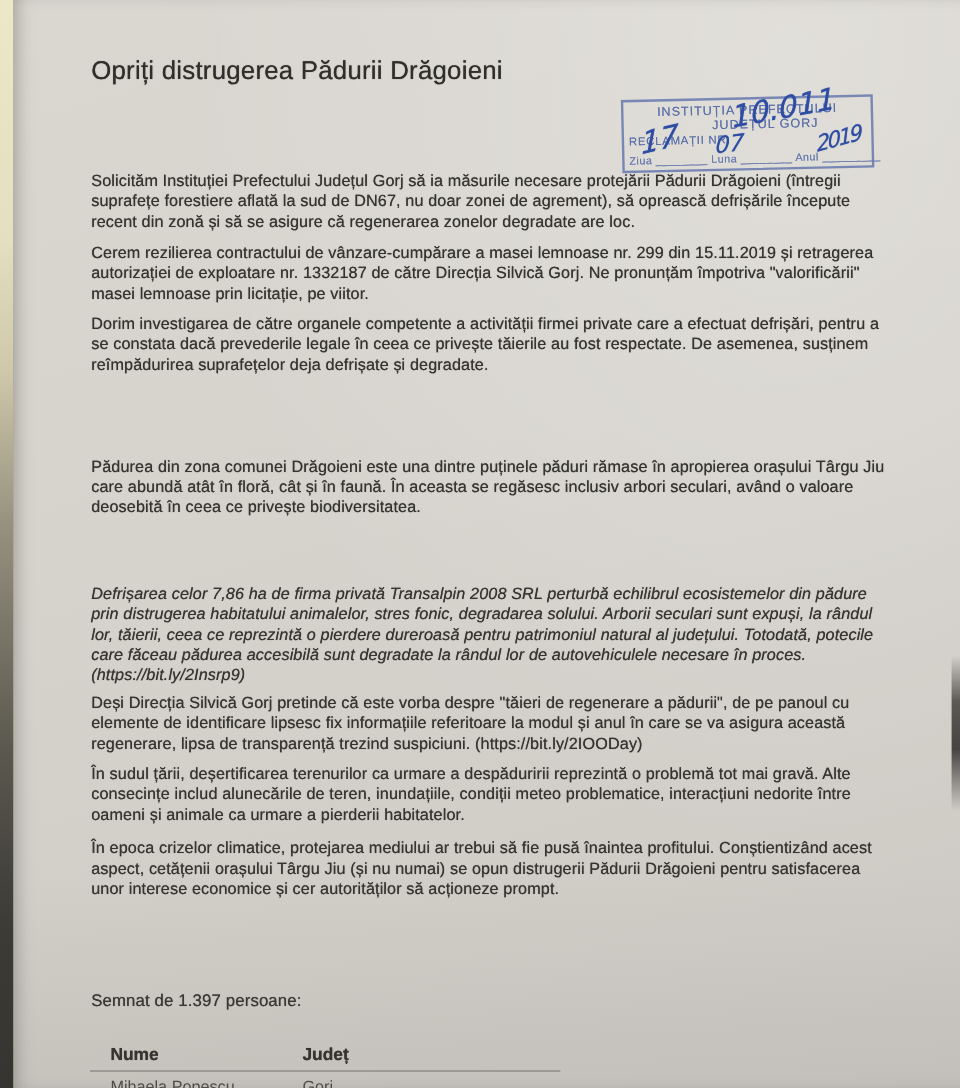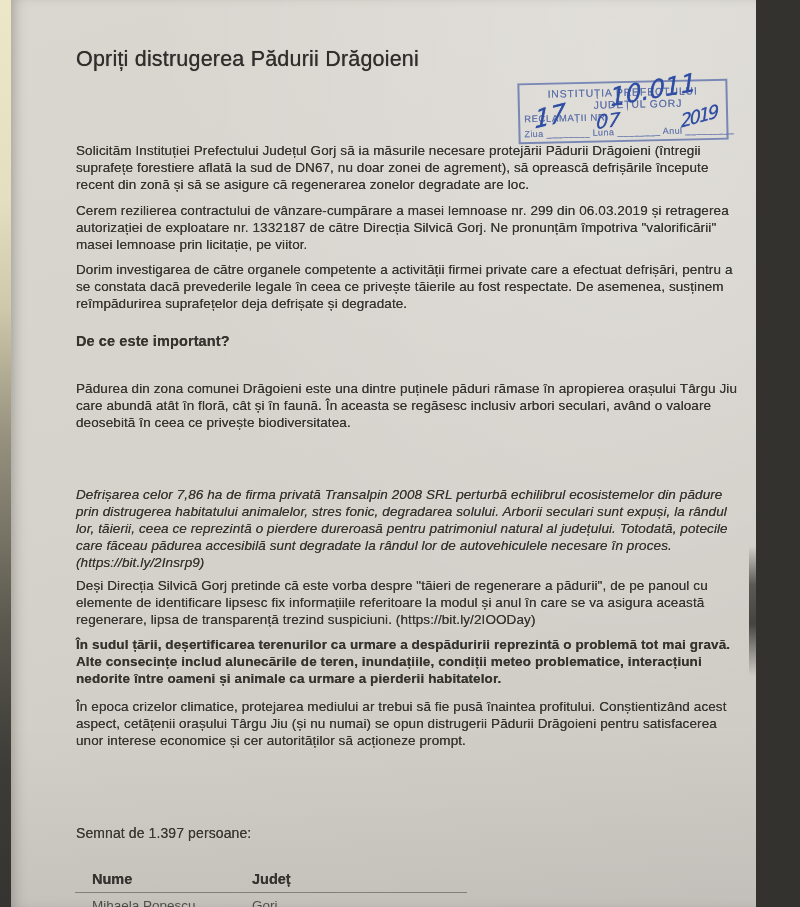--- a/index.html
+++ b/index.html
@@ -3,21 +3,21 @@
 <meta charset="utf-8">
 <style>
   html,body{margin:0;padding:0;}
   body{
     width:800px;height:907px;
     font-family:"Liberation Sans","DejaVu Sans",sans-serif;
     background:#33322f;
     position:relative;overflow:hidden;
   }
   .photo{
-    position:absolute;inset:0;width:740px;height:907px;overflow:hidden;padding-left:16px;
+    position:absolute;inset:0;width:800px;height:907px;overflow:hidden;
   }
   .paper{
     position:absolute;left:11px;top:0;right:0;bottom:0;
     background:
       radial-gradient(ellipse at 82% 6%, rgba(255,255,255,0.22), rgba(255,255,255,0) 55%),
       linear-gradient(165deg,#dad7d1 0%,#d6d3cd 45%,#d0cdc7 80%,#ccc9c4 100%);
     box-shadow: inset 9px 0 14px -7px rgba(70,66,56,0.40);
   }
   
   .edge-left{
@@ -50,21 +50,21 @@
   .p1{top:142px;}
   .p2{top:202px;}
   .p3{top:261px;}
   .heading{
     left:76px;top:333px;width:400px;font-weight:bold;font-size:14.5px;
   }
   .p4{top:380px;}
   .p5{top:427px;}
   .p6{top:486px;font-style:italic;}
   .p7{top:577px;}
-  .p8{top:636px;font-weight:bold;}
+  .p8{top:636px;}
   .p9{top:698px;}
   .signed{left:76px;top:825px;width:400px;font-size:14px;}
   .tbl-head{position:absolute;top:871px;font-weight:bold;font-size:14.5px;color:#2f2e2a;
     text-shadow:0 0 0.6px rgba(47,46,42,0.9);}
   .col-name{left:92px;}
   .col-county{left:252px;}
   .tbl-line{
     position:absolute;left:75px;top:892px;width:392px;height:0;
     border-top:1.5px solid #84827c;
   }
@@ -115,24 +115,23 @@
     <div class="s-line s-org2">JUDEȚUL GORJ</div>
     <div class="s-line s-compl">RECLAMAȚII  NR.</div>
     <div class="s-line s-date">Ziua ________  Luna ________   Anul _________</div>
     <div class="hw hw-number">10.011</div>
     <div class="hw hw-day">17</div>
     <div class="hw hw-month">07</div>
     <div class="hw hw-year">2019</div>
   </div>
 
   <div class="txt para p1">Solicităm Instituției Prefectului Județul Gorj să ia măsurile necesare protejării Pădurii Drăgoieni (întregii suprafețe forestiere aflată la sud de DN67, nu doar zonei de agrement), să oprească defrișările începute recent din zonă și să se asigure că regenerarea zonelor degradate are loc.</div>
-  <div class="txt para p2">Cerem rezilierea contractului de vânzare-cumpărare a masei lemnoase nr. 299 din 06.03.2019 și retragerea autorizației de exploatare nr. 1332187 de către Direcția Silvică Gorj. Ne pronunțăm împotriva "valorificării" masei lemnoase prin licitație, pe viitor.</div>
+  <div class="txt para p2">Cerem rezilierea contractului de vânzare-cumpărare a masei lemnoase nr. 299 din 15.11.2019 și retragerea autorizației de exploatare nr. 1332187 de către Direcția Silvică Gorj. Ne pronunțăm împotriva "valorificării" masei lemnoase prin licitație, pe viitor.</div>
   <div class="txt para p3">Dorim investigarea de către organele competente a activității firmei private care a efectuat defrișări, pentru a se constata dacă prevederile legale în ceea ce privește tăierile au fost respectate. De asemenea, susținem reîmpădurirea suprafețelor deja defrișate și degradate.</div>
 
-  <div class="txt heading">De ce este important?</div>
 
   <div class="txt para p4">Pădurea din zona comunei Drăgoieni este una dintre puținele păduri rămase în apropierea orașului Târgu Jiu care abundă atât în floră, cât și în faună. În aceasta se regăsesc inclusiv arbori seculari, având o valoare deosebită în ceea ce privește biodiversitatea.</div>
   <div class="txt para p6">Defrișarea celor 7,86 ha de firma privată Transalpin 2008 SRL perturbă echilibrul ecosistemelor din pădure prin distrugerea habitatului animalelor, stres fonic, degradarea solului. Arborii seculari sunt expuși, la rândul lor, tăierii, ceea ce reprezintă o pierdere dureroasă pentru patrimoniul natural al județului. Totodată, potecile care făceau pădurea accesibilă sunt degradate la rândul lor de autovehiculele necesare în proces. (https://bit.ly/2Insrp9)</div>
   <div class="txt para p7">Deși Direcția Silvică Gorj pretinde că este vorba despre "tăieri de regenerare a pădurii", de pe panoul cu elemente de identificare lipsesc fix informațiile referitoare la modul și anul în care se va asigura această regenerare, lipsa de transparență trezind suspiciuni. (https://bit.ly/2IOODay)</div>
   <div class="txt para p8">În sudul țării, deșertificarea terenurilor ca urmare a despăduririi reprezintă o problemă tot mai gravă. Alte consecințe includ alunecările de teren, inundațiile, condiții meteo problematice, interacțiuni nedorite între oameni și animale ca urmare a pierderii habitatelor.</div>
   <div class="txt para p9">În epoca crizelor climatice, protejarea mediului ar trebui să fie pusă înaintea profitului. Conștientizând acest aspect, cetățenii orașului Târgu Jiu (și nu numai) se opun distrugerii Pădurii Drăgoieni pentru satisfacerea unor interese economice și cer autorităților să acționeze prompt.</div>
 
   <div class="txt signed">Semnat de 1.397 persoane:</div>
 
   <div class="tbl-head col-name">Nume</div>

